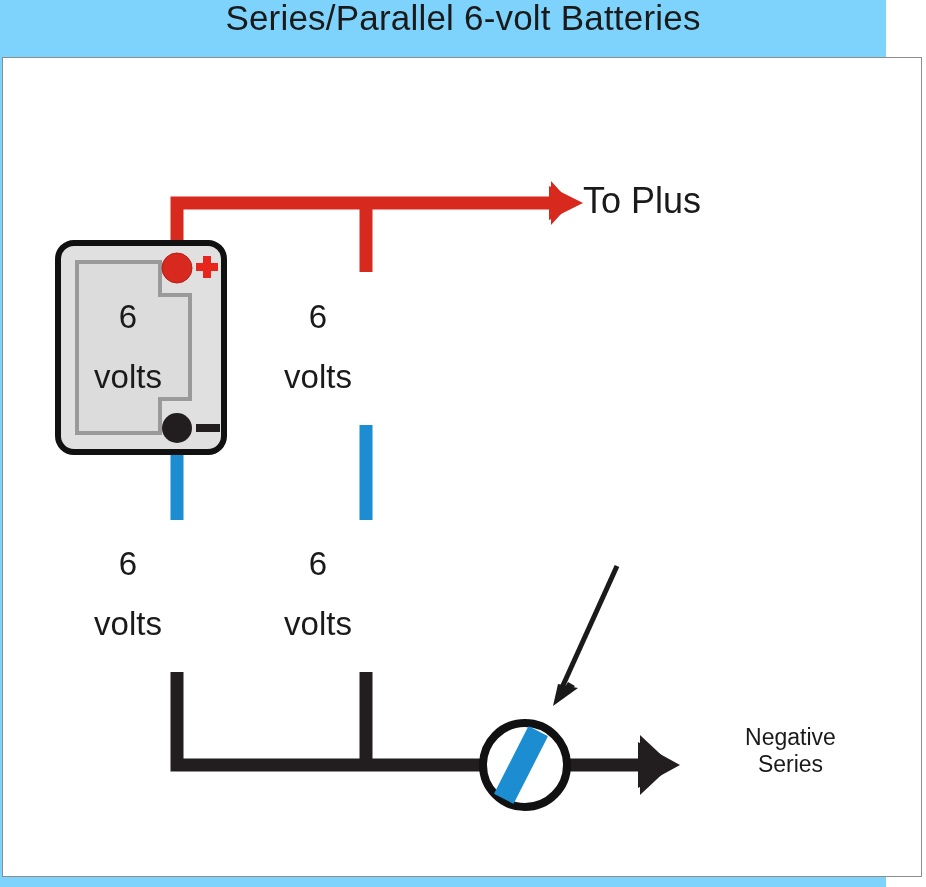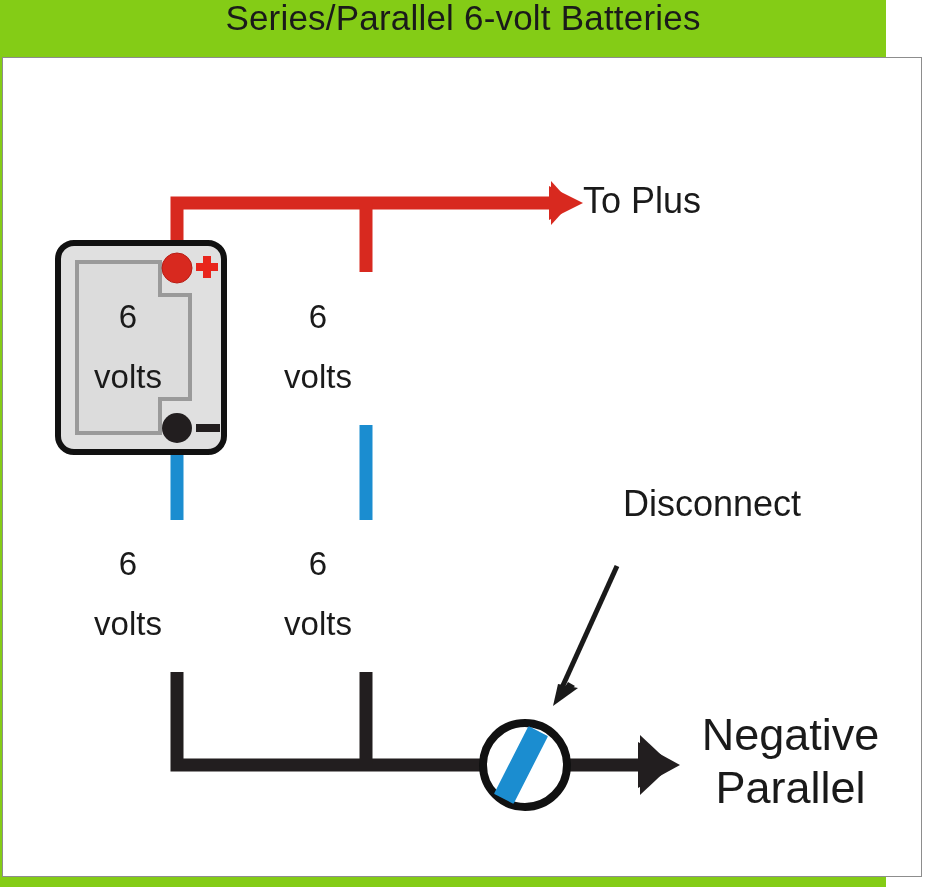--- a/index.html
+++ b/index.html
@@ -11,21 +11,21 @@
   body {
     width: 926px;
     height: 887px;
     font-family: "Liberation Sans", sans-serif;
     overflow: hidden;
   }
   #page {
     position: relative;
     width: 886px;
     height: 887px;
-    background: #84cc16;
+    background: #7dd3fc;
   }
   .diagram-title {
     position: absolute;
     left: 0;
     top: -2px;
     width: 926px;
     text-align: center;
     font-size: 35px;
     letter-spacing: 0.2px;
     color: #1a1a1a;
@@ -66,22 +66,22 @@
   }
   .label-disconnect {
     left: 583px;
     top: 483px;
     font-size: 36px;
     text-align: center;
     width: 258px;
   }
   .label-negative {
     left: 683px;
-    top: 708px;
-    font-size: 45px;
+    top: 724px;
+    font-size: 23px;
     text-align: center;
     width: 215px;
   }
   .batt-text {
     position: absolute;
     color: #1a1a1a;
     font-family: "Liberation Sans", sans-serif;
     font-size: 33px;
     text-align: center;
     white-space: nowrap;
@@ -195,21 +195,20 @@
 
   <div class="batt-text" style="left:268px; top:545px; width:100px;">6</div>
   <div class="batt-text" style="left:268px; top:605px; width:100px;">volts</div>
 
   
   <div class="label label-toplus">
     <div>To Plus</div>
   </div>
 
   <div class="label label-disconnect">
-    <div>Disconnect</div>
   </div>
 
   <div class="label label-negative">
     <div>Negative</div>
-    <div>Parallel</div>
+    <div>Series</div>
   </div>
 
 </div>
 
 </body></html>

